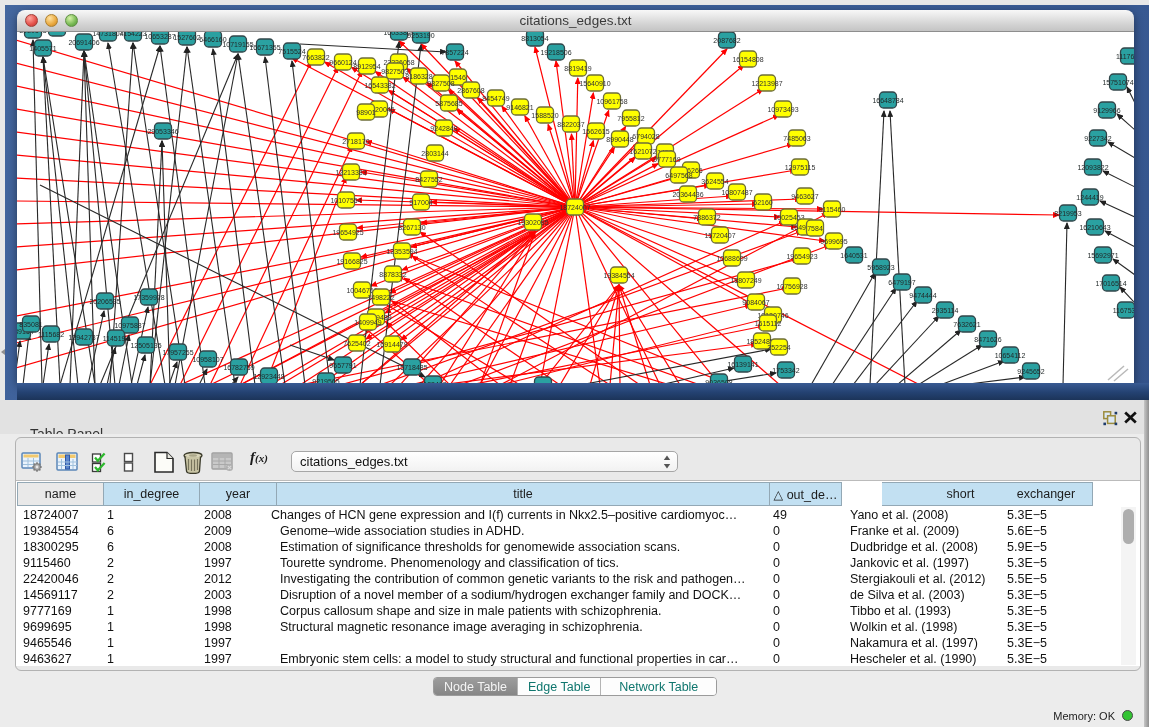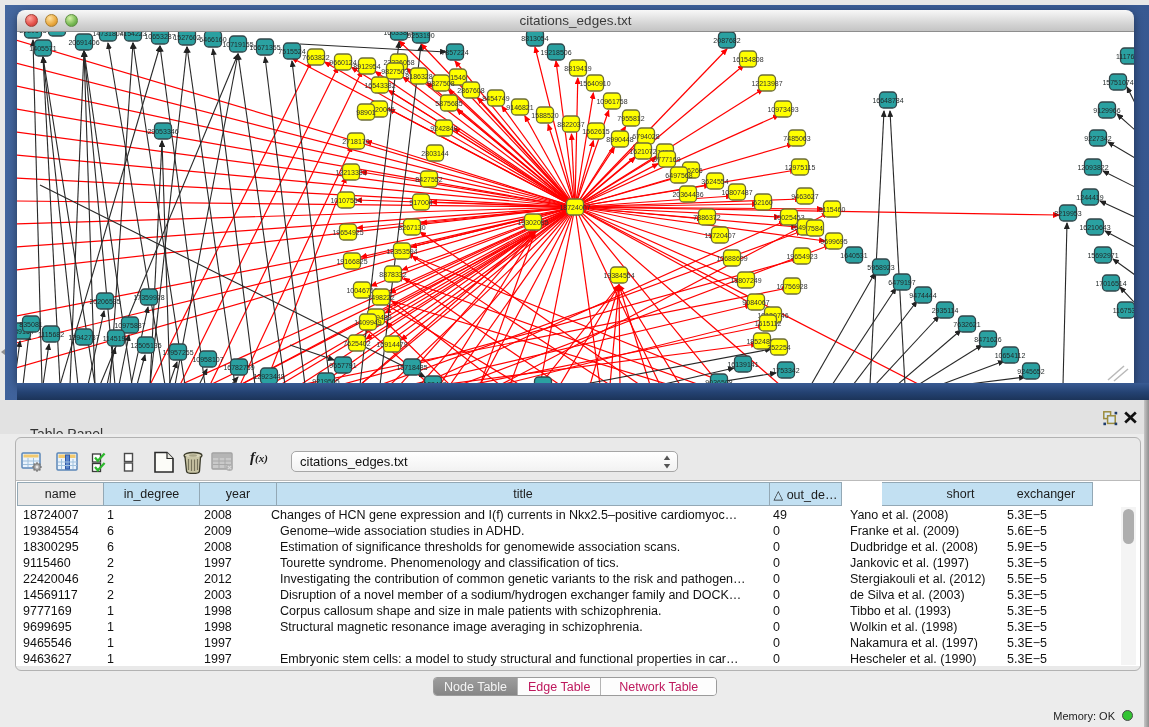--- a/index.html
+++ b/index.html
@@ -29,21 +29,21 @@
 .hcell { position:absolute; top:482px; height:24px; font-size:12.5px; color:#1c1c1c;
   display:flex; align-items:center; justify-content:center;
   background:#c2e0f2; border-right:1px solid #93a8b5; border-top:1px solid #93a8b5; border-bottom:1px solid #93a8b5; }
 .trow { position:absolute; height:16px; width:1124px; font-size:12.5px; color:#111; }
 .trow span { position:absolute; top:1px; white-space:nowrap; }
 #combo { position:absolute; left:291px; top:451px; width:387px; height:21px;
   background:linear-gradient(#ffffff,#f2f2f2); border:1px solid #a6a6a6; border-radius:5px;
   font-size:13px; color:#111; line-height:19px; padding-left:8px; }
 #tabs { position:absolute; left:433px; top:677px; height:19px; display:flex;
   border:1px solid #9b9b9b; border-radius:4px; overflow:hidden; font-size:12.5px; }
-.tab { padding:1px 10px 0 10px; line-height:17px; background:#fdfdfd; color:#be185d; border-left:1px solid #b4b4b4; }
+.tab { padding:1px 10px 0 10px; line-height:17px; background:#fdfdfd; color:#0f766e; border-left:1px solid #b4b4b4; }
 .tab:first-child { border-left:none; }
 .tab.sel { background:linear-gradient(#9d9d9d,#868686); color:#f4f4f4; }
 #statusright { position:absolute; right:34px; top:710px; font-size:11px; color:#222; }
 #memdot { position:absolute; right:16px; top:710px; width:11px; height:11px; border-radius:50%;
   background:#33c433; border:1px solid #4a4a4a; }
 .icon { position:absolute; top:451px; }
 </style></head>
 <body>
 <div id="app">
   <div id="bluepanel"></div>

